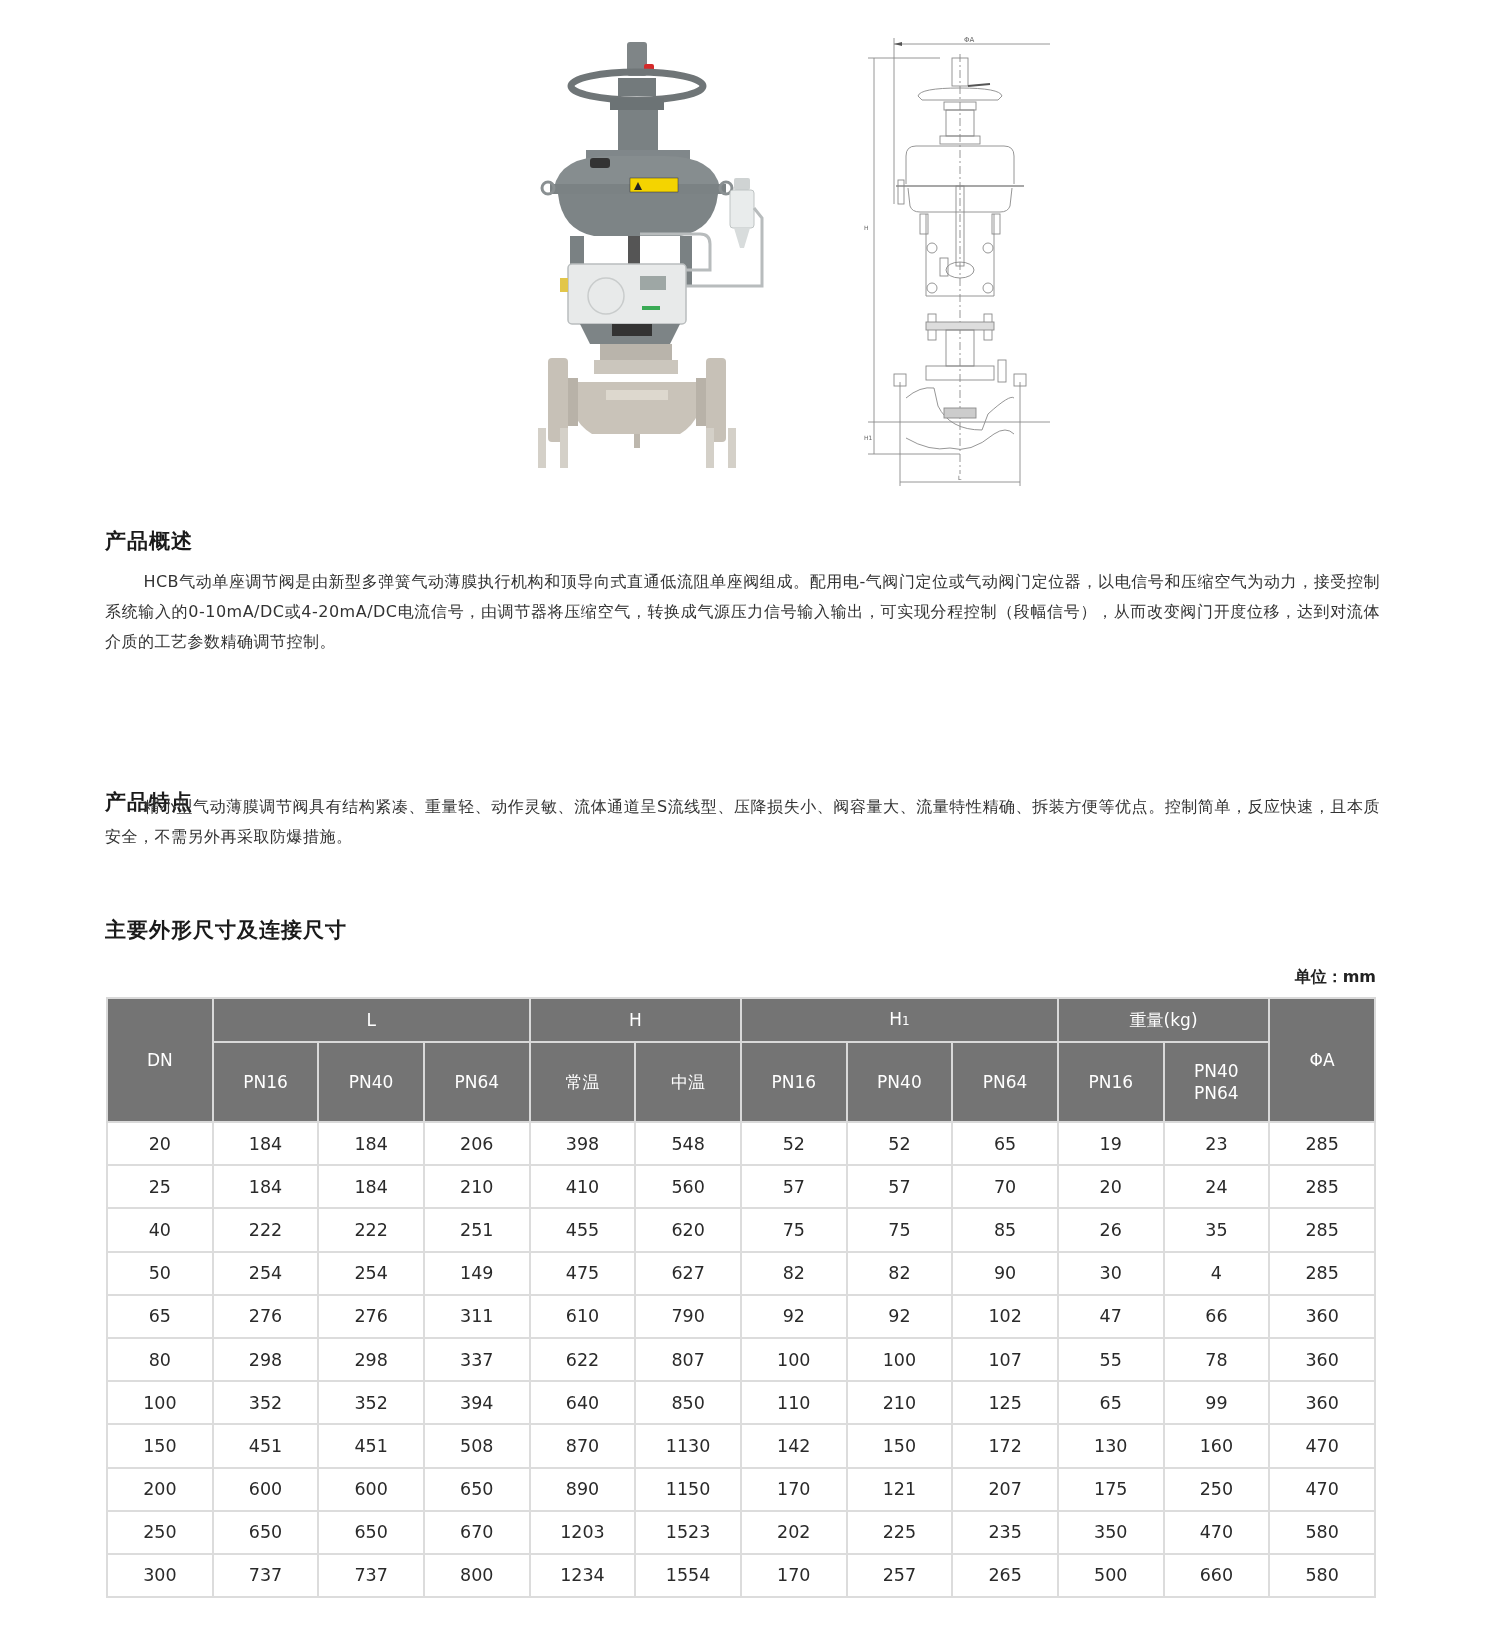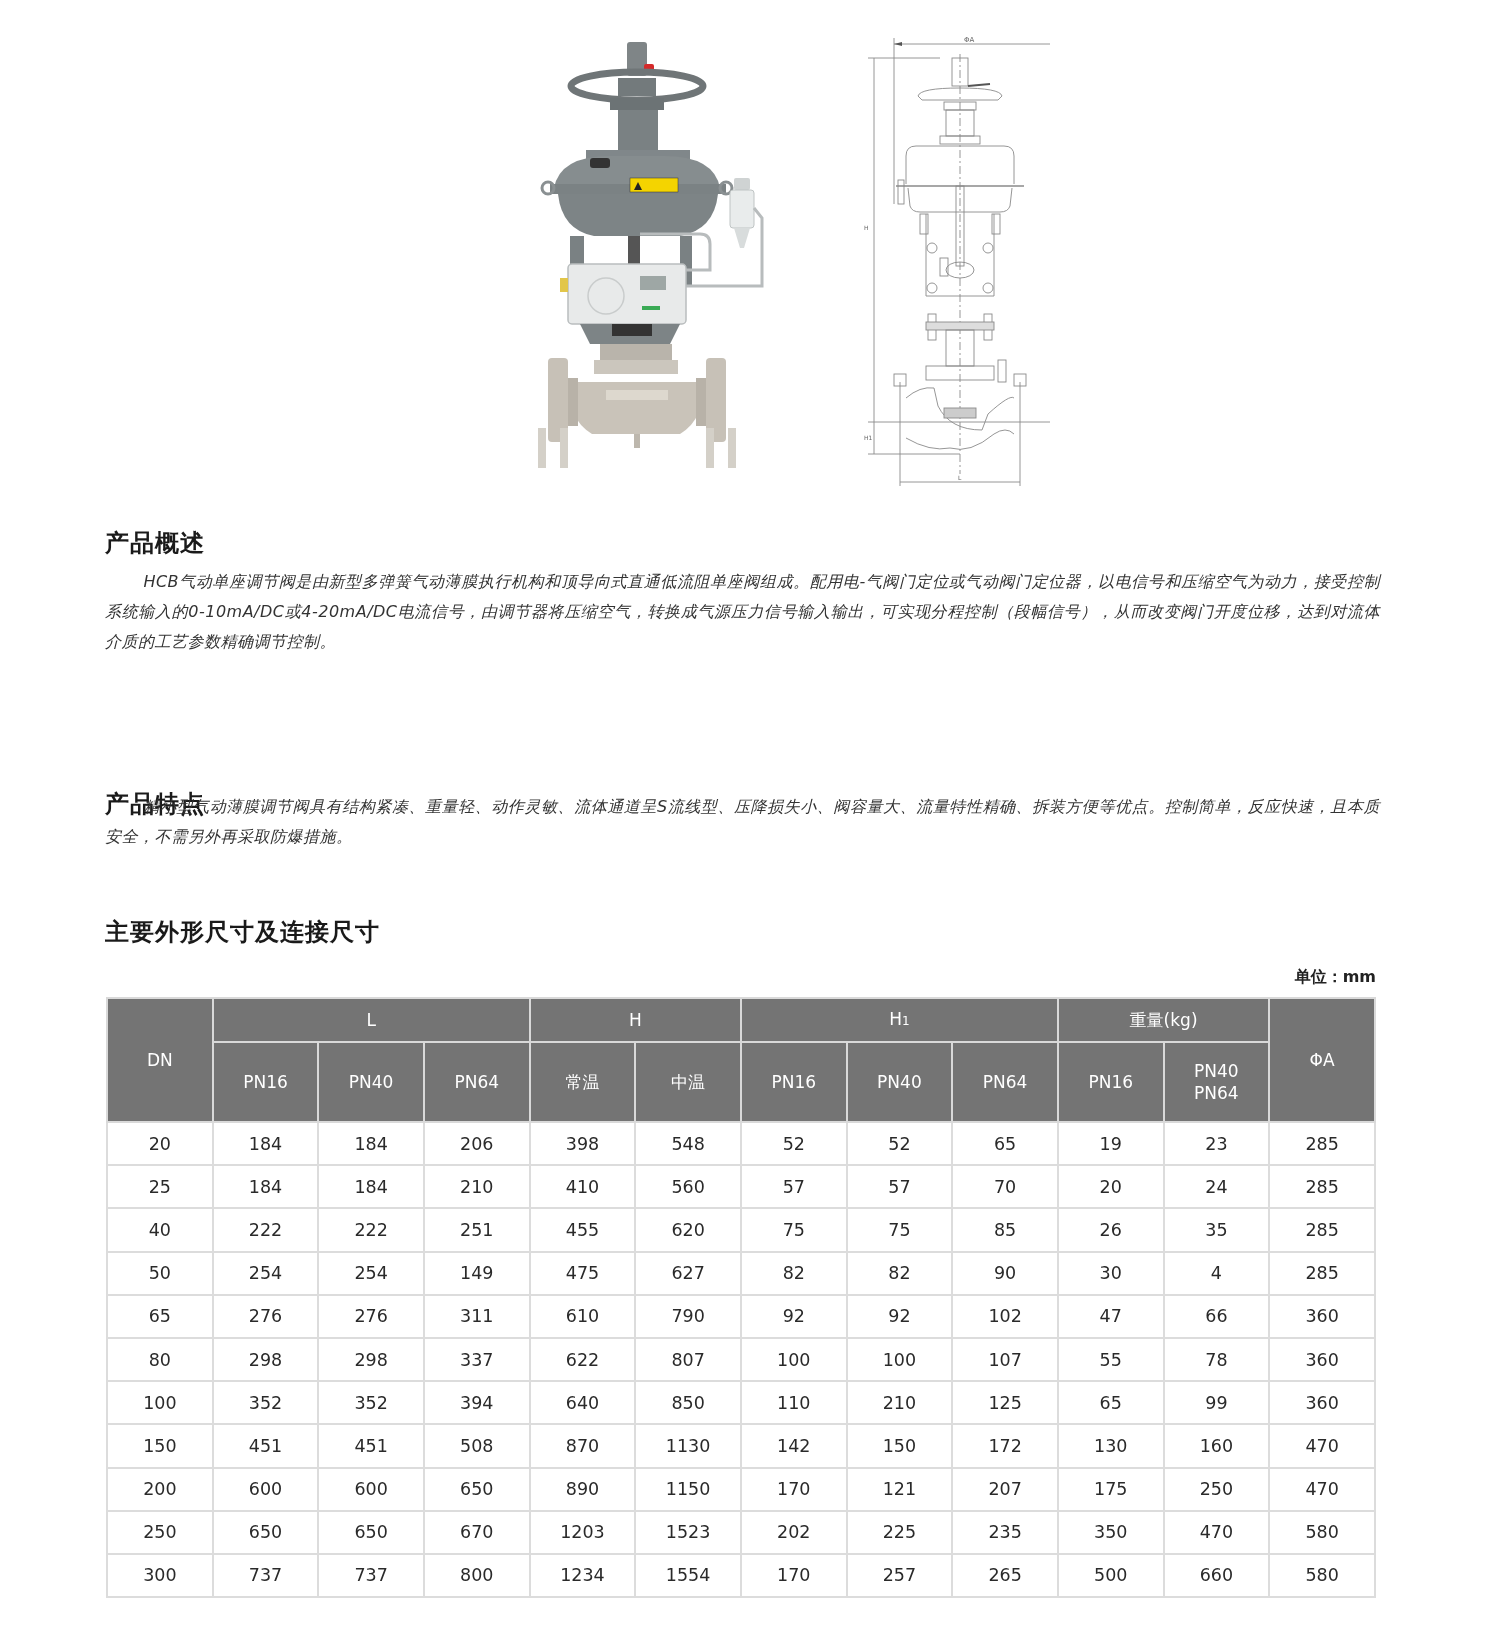--- a/index.html
+++ b/index.html
@@ -3,22 +3,22 @@
 <meta charset="utf-8">
 <style>
   * { box-sizing: border-box; margin: 0; padding: 0; }
   html, body { width: 1500px; height: 1631px; background: #ffffff; overflow: hidden; }
   body { font-family: "DejaVu Sans", "Liberation Sans", sans-serif; color: #222; position: relative; }
 
   .images { position: absolute; left: 0; top: 0; width: 1500px; height: 500px; }
   .photo { position: absolute; left: 530px; top: 38px; width: 240px; height: 460px; }
   .drawing { position: absolute; left: 860px; top: 34px; width: 200px; height: 456px; }
 
-  .section-title { position: absolute; left: 105px; font-size: 24px; font-weight: bold; color: #1a1a1a; letter-spacing: 1px; }
-  .para { position: absolute; left: 105px; width: 1275px; font-size: 16px; line-height: 30px; color: #333; text-indent: 2.4em; text-align: justify; letter-spacing: 0.5px; font-style: italic; }
+  .section-title { position: absolute; left: 105px; font-size: 21px; font-weight: bold; color: #1a1a1a; letter-spacing: 1px; }
+  .para { position: absolute; left: 105px; width: 1275px; font-size: 16px; line-height: 30px; color: #333; text-indent: 2.4em; text-align: justify; letter-spacing: 0.5px; }
 
   .unit { position: absolute; right: 124px; top: 967px; font-size: 16px; font-weight: bold; color: #222; text-align: right; }
 
   table.spec { position: absolute; left: 106px; top: 997px; width: 1270px; border-collapse: collapse; table-layout: fixed; }
   table.spec th { background: #747474; color: #ffffff; font-weight: normal; font-size: 17px; border: 2px solid #d9d9d9; text-align: center; line-height: 22px; }
   table.spec tr.h1 th { height: 44px; }
   table.spec tr.h2 th { height: 80px; }
   table.spec td { height: 43.2px; border: 2px solid #dcdcdc; text-align: center; font-size: 17.5px; color: #2a2a2a; }
 </style>
 </head>

